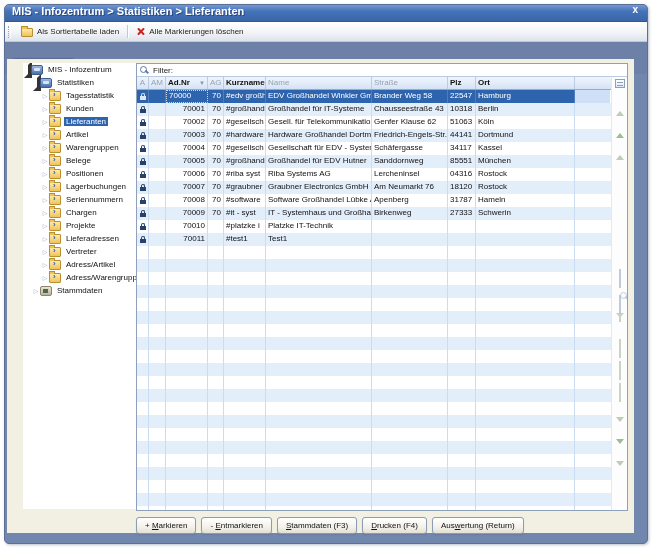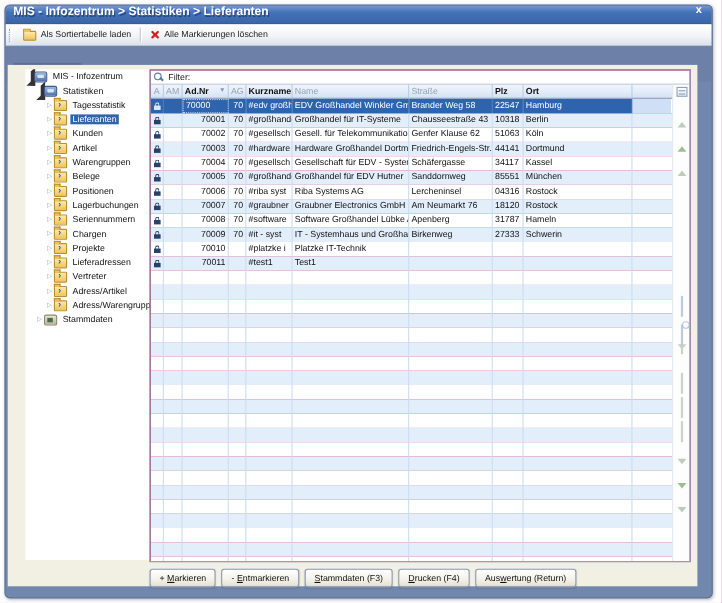--- a/index.html
+++ b/index.html
@@ -154,29 +154,29 @@
         <div class="tree-item" style="padding-left: 9px;">
           <span class="tw"><span class="exp-arrow"></span></span>
           <span class="ti ti-app"></span>
           <span class="lbl">Statistiken</span>
         </div>
         <div class="tree-item" style="padding-left: 18px;">
           <span class="tw col-arrow">▷</span>
           <span class="ti ti-folder"></span>
           <span class="lbl">Tagesstatistik</span>
         </div>
+        <div class="tree-item" style="padding-left: 18px;">
+          <span class="tw col-arrow">▷</span>
+          <span class="ti ti-folder"></span>
+          <span class="lbl">Kunden</span>
+        </div>
         <div class="tree-item selected" style="padding-left: 18px;">
           <span class="tw col-arrow">▷</span>
           <span class="ti ti-folder"></span>
           <span class="lbl">Lieferanten</span>
-        </div>
-        <div class="tree-item" style="padding-left: 18px;">
-          <span class="tw col-arrow">▷</span>
-          <span class="ti ti-folder"></span>
-          <span class="lbl">Kunden</span>
         </div>
         <div class="tree-item" style="padding-left: 18px;">
           <span class="tw col-arrow">▷</span>
           <span class="ti ti-folder"></span>
           <span class="lbl">Artikel</span>
         </div>
         <div class="tree-item" style="padding-left: 18px;">
           <span class="tw col-arrow">▷</span>
           <span class="ti ti-folder"></span>
           <span class="lbl">Warengruppen</span>

